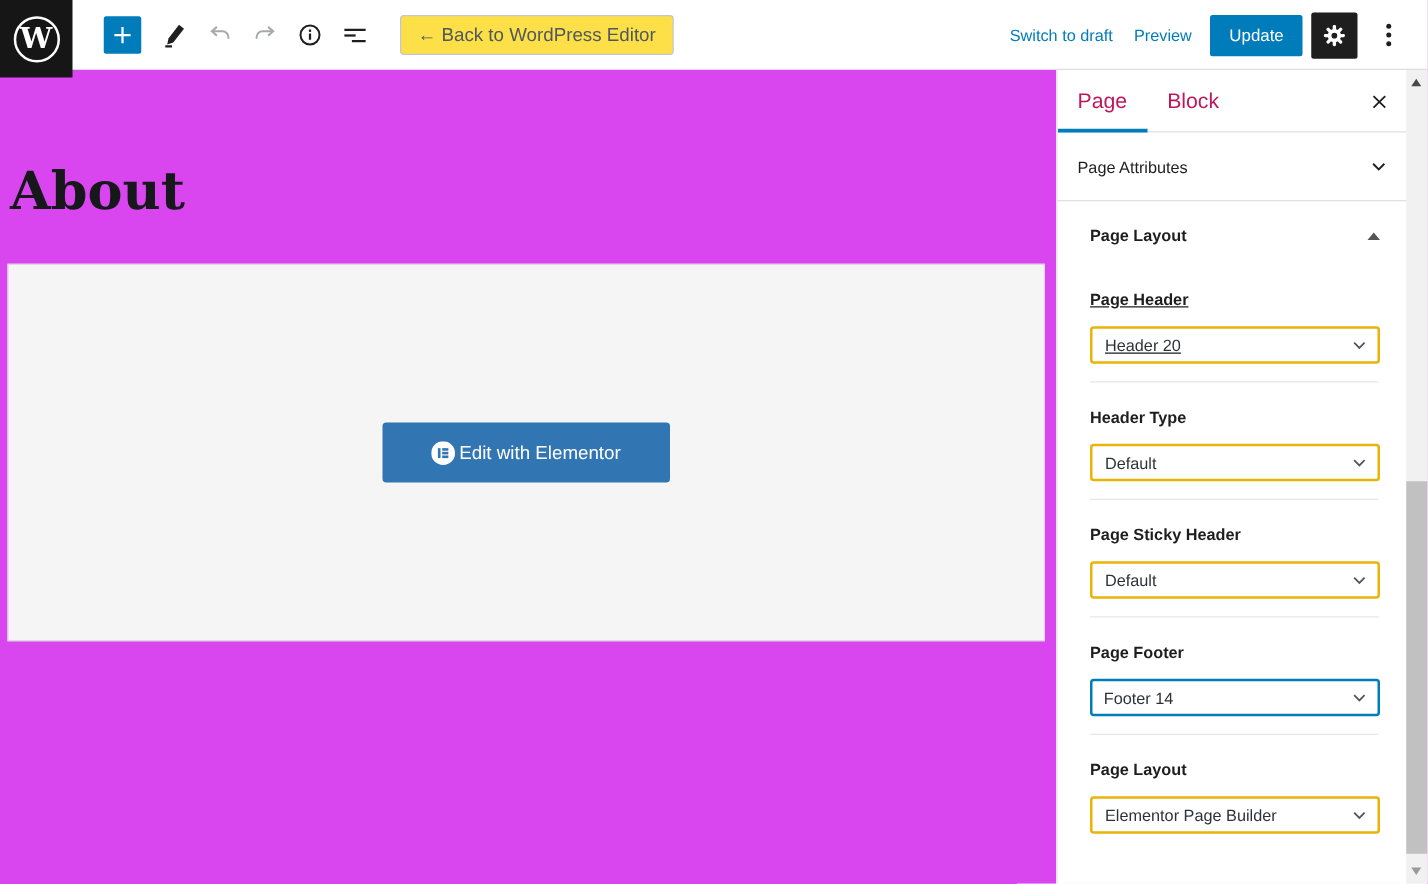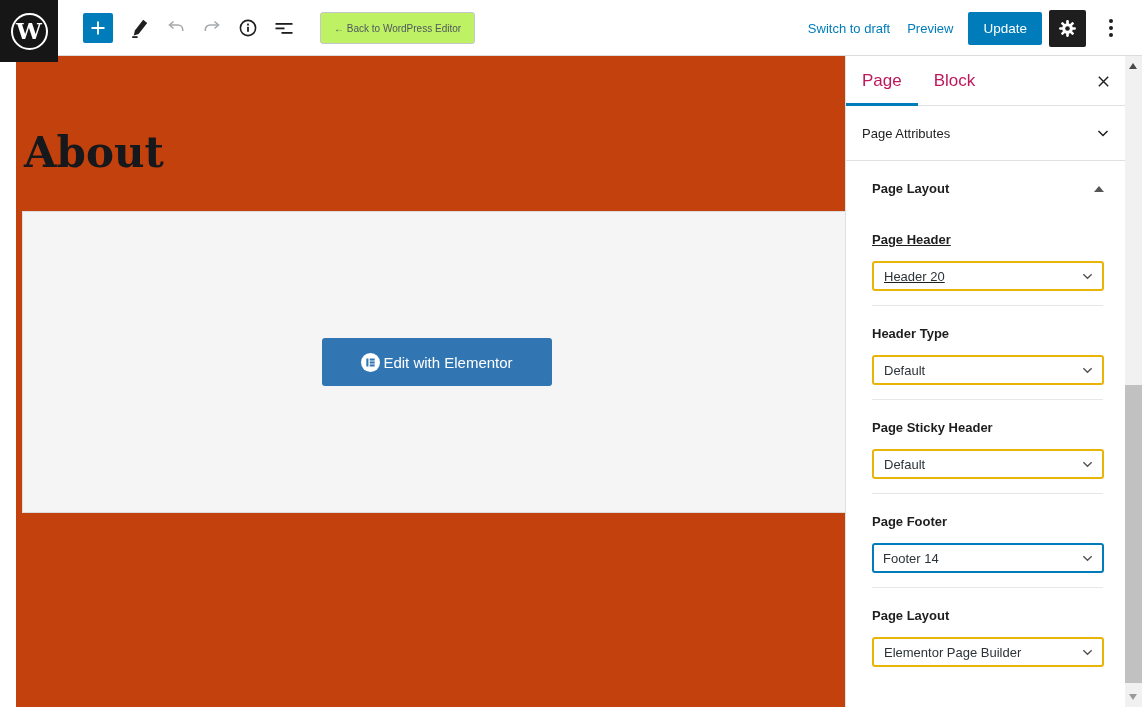--- a/index.html
+++ b/index.html
@@ -15,36 +15,36 @@
   .wp-circle { width:37px; height:37px; border:2.5px solid #fff; border-radius:50%;
     display:flex; align-items:center; justify-content:center; }
   .wp-w { font-family:"DejaVu Serif",serif; font-weight:700; font-size:23px; color:#fff; line-height:1; margin-top:-2px; }
 
   .tb-left { position:absolute; left:83px; top:0; height:56px; display:flex; align-items:center; }
   .btn-plus { width:30px; height:30px; border:none; border-radius:2px; background:#007cba;
     color:#fff; font-size:22px; line-height:28px; cursor:pointer; display:flex; align-items:center; justify-content:center; }
   .icon-btn { width:30px; height:30px; background:none; border:none; display:flex;
     align-items:center; justify-content:center; cursor:pointer; }
   .gap12 { margin-left:12px; } .gap6 { margin-left:6px; }
-  .btn-back { margin-left:21px; height:32px; padding:0 13px; background:#bef264;
-    border:1px solid #c5c6c8; border-radius:3px; color:#50575e; font-size:10px; cursor:pointer; white-space:nowrap; }
+  .btn-back { margin-left:21px; height:32px; padding:0 13px; background:#fde047;
+    border:1px solid #c5c6c8; border-radius:3px; color:#50575e; font-size:15px; cursor:pointer; white-space:nowrap; }
 
   .tb-right { position:absolute; right:21px; top:0; height:56px; display:flex; align-items:center; }
   .link { color:#007cba; font-size:13px; text-decoration:none; cursor:pointer; white-space:nowrap; }
   .link.preview { margin-left:17px; }
   .btn-update { margin-left:15px; height:33px; padding:0 15px; background:#007cba; border:none;
     border-radius:2px; color:#fff; font-size:13.5px; cursor:pointer; }
   .btn-gear { margin-left:7px; width:37px; height:37px; background:#1e1e1e; border:none;
     border-radius:2px; display:flex; align-items:center; justify-content:center; cursor:pointer; }
   .btn-kebab { margin-left:15px; width:20px; height:30px; background:none; border:none;
     display:flex; flex-direction:column; align-items:center; justify-content:center; gap:3px; cursor:pointer; }
   .kdot { width:4px; height:4px; border-radius:50%; background:#1e1e1e; }
 
   
-  .editor { position:absolute; left:16px; top:56px; width:845px; height:651px; background:#c2410c; }
+  .editor { position:absolute; left:0; top:56px; width:845px; height:651px; background:#d946ef; }
   .post-title { position:absolute; left:8px; top:76px; font-family:"DejaVu Serif",serif;
     font-weight:700; font-size:42px; color:#16181c; line-height:1; }
   .el-placeholder { position:absolute; left:6px; top:155px; width:830px; height:302px;
     background:#f5f5f5; border:1px solid #dcdcde; display:flex; align-items:center; justify-content:center; }
   .btn-elementor { width:230px; height:48px; border:none; border-radius:3px; background:#3176b2;
     color:#fff; font-size:15px; display:flex; align-items:center; justify-content:center; gap:3px; cursor:pointer; }
 
   
   .sidebar { position:absolute; left:845px; top:56px; width:280px; height:651px;
     background:#fff; border-left:1px solid #e0e0e0; }

